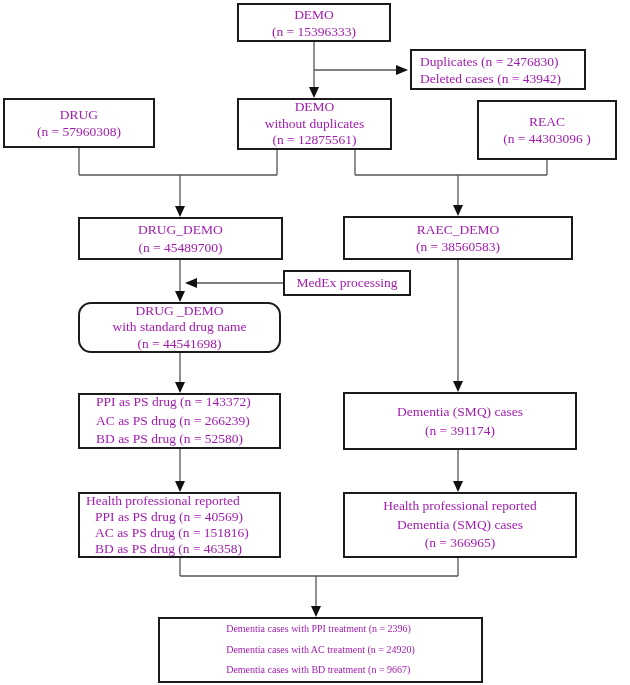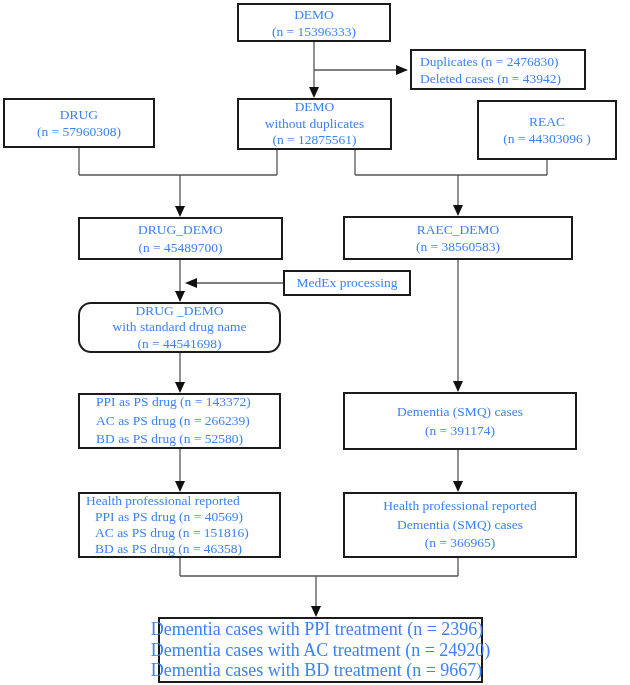--- a/index.html
+++ b/index.html
@@ -1,18 +1,18 @@
 <!DOCTYPE html>
 <html><head>
 <meta charset="utf-8">
 <style>
   html,body{margin:0;padding:0;background:#ffffff;}
   .canvas{
     position:relative;width:630px;height:685px;background:#ffffff;
-    font-family:"Liberation Serif","DejaVu Serif",serif;color:#3b82f6;
+    font-family:"Liberation Serif","DejaVu Serif",serif;color:#a21caf;
     overflow:hidden;
   }
   svg.wires{position:absolute;left:0;top:0;width:630px;height:685px;}
   .box{
     position:absolute;box-sizing:border-box;border:2px solid #1b1b1b;background:#fff;
     display:flex;flex-direction:column;justify-content:center;
     text-align:center;font-size:13.5px;line-height:17.5px;white-space:nowrap;
   }
   .box.thick{border-width:2.5px;}
   .box.leftalign{text-align:left;}
@@ -137,21 +137,21 @@
     <span class="ln ind">AC as PS drug (n = 151816)</span>
     <span class="ln ind">BD as PS drug (n = 46358)</span>
   </div>
 
   <div class="box" style="left:343px;top:492px;width:234px;height:66px;line-height:18.5px;">
     <span class="ln">Health professional reported</span>
     <span class="ln">Dementia (SMQ) cases</span>
     <span class="ln">(n = 366965)</span>
   </div>
 
-  <div class="box thick centerblock" style="left:158px;top:617px;width:325px;height:66px;font-size:18px;line-height:20.5px;">
+  <div class="box thick centerblock" style="left:158px;top:617px;width:325px;height:66px;font-size:10px;line-height:20.5px;">
     <div class="inner">
       <span class="ln">Dementia cases with PPI treatment (n = 2396)</span>
       <span class="ln">Dementia cases with AC treatment (n = 24920)</span>
       <span class="ln">Dementia cases with BD treatment (n = 9667)</span>
     </div>
   </div>
 
 </div>
 
 </body></html>

